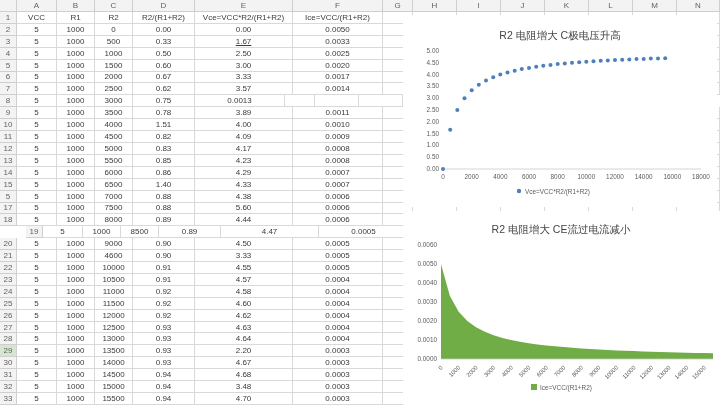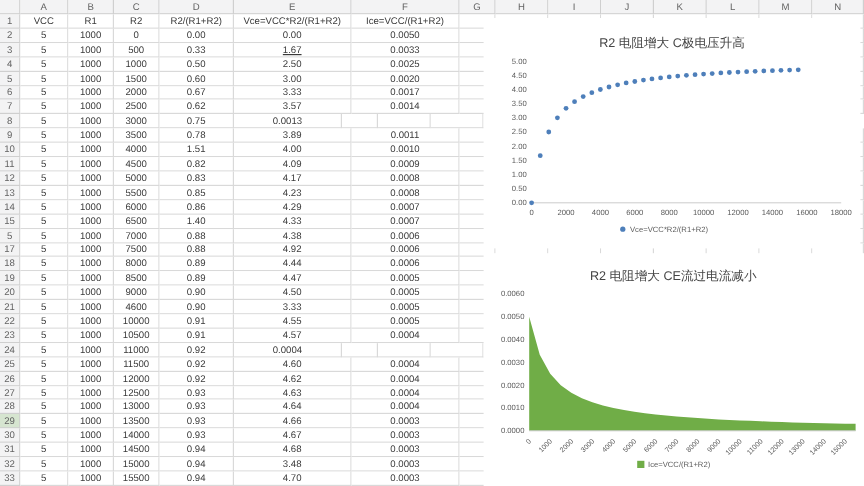--- a/index.html
+++ b/index.html
@@ -311,21 +311,21 @@
         <div class="c" style="width: 44px; height: 11.9091px;"></div>
         <div class="c" style="width: 44px; height: 11.9091px;"></div>
         <div class="c" style="width: 43px; height: 11.9091px;"></div>
       </div>
       <div class="row">
         <div class="c hd" style="width: 17px; height: 11.9091px;">17</div>
         <div class="c" style="width: 40px; height: 11.9091px;">5</div>
         <div class="c" style="width: 38px; height: 11.9091px;">1000</div>
         <div class="c" style="width: 38px; height: 11.9091px;">7500</div>
         <div class="c" style="width: 62px; height: 11.9091px;">0.88</div>
-        <div class="c" style="width: 98px; height: 11.9091px;">4.92</div>
+        <div class="c" style="width: 98px; height: 11.9091px;">5.60</div>
         <div class="c" style="width: 90px; height: 11.9091px;">0.0006</div>
         <div class="c" style="width: 30px; height: 11.9091px;"></div>
         <div class="c" style="width: 44px; height: 11.9091px;"></div>
         <div class="c" style="width: 44px; height: 11.9091px;"></div>
         <div class="c" style="width: 44px; height: 11.9091px;"></div>
         <div class="c" style="width: 44px; height: 11.9091px;"></div>
         <div class="c" style="width: 44px; height: 11.9091px;"></div>
         <div class="c" style="width: 44px; height: 11.9091px;"></div>
         <div class="c" style="width: 43px; height: 11.9091px;"></div>
       </div>
@@ -340,21 +340,21 @@
         <div class="c" style="width: 30px; height: 11.9091px;"></div>
         <div class="c" style="width: 44px; height: 11.9091px;"></div>
         <div class="c" style="width: 44px; height: 11.9091px;"></div>
         <div class="c" style="width: 44px; height: 11.9091px;"></div>
         <div class="c" style="width: 44px; height: 11.9091px;"></div>
         <div class="c" style="width: 44px; height: 11.9091px;"></div>
         <div class="c" style="width: 44px; height: 11.9091px;"></div>
         <div class="c" style="width: 43px; height: 11.9091px;"></div>
       </div>
       <div class="row">
-        <div class="c hd" style="width: 17px; height: 11.9091px;">19</div>
+        <div class="c hd" style="width: 17px; height: 11.9091px; margin-left: 26px;">19</div>
         <div class="c" style="width: 40px; height: 11.9091px;">5</div>
         <div class="c" style="width: 38px; height: 11.9091px;">1000</div>
         <div class="c" style="width: 38px; height: 11.9091px;">8500</div>
         <div class="c" style="width: 62px; height: 11.9091px;">0.89</div>
         <div class="c" style="width: 98px; height: 11.9091px; text-align: right;">4.47</div>
         <div class="c" style="width: 90px; height: 11.9091px;">0.0005</div>
         <div class="c" style="width: 30px; height: 11.9091px;"></div>
         <div class="c" style="width: 44px; height: 11.9091px;"></div>
         <div class="c" style="width: 44px; height: 11.9091px;"></div>
         <div class="c" style="width: 44px; height: 11.9091px;"></div>
@@ -430,20 +430,21 @@
         <div class="c" style="width: 44px; height: 11.9091px;"></div>
         <div class="c" style="width: 44px; height: 11.9091px;"></div>
         <div class="c" style="width: 43px; height: 11.9091px;"></div>
       </div>
       <div class="row">
         <div class="c hd" style="width: 17px; height: 11.9091px;">24</div>
         <div class="c" style="width: 40px; height: 11.9091px;">5</div>
         <div class="c" style="width: 38px; height: 11.9091px;">1000</div>
         <div class="c" style="width: 38px; height: 11.9091px;">11000</div>
         <div class="c" style="width: 62px; height: 11.9091px;">0.92</div>
+        <div class="c" style="width: 98px; height: 11.9091px;">4.58</div>
         <div class="c" style="width: 90px; height: 11.9091px;">0.0004</div>
         <div class="c" style="width: 30px; height: 11.9091px;"></div>
         <div class="c" style="width: 44px; height: 11.9091px;"></div>
         <div class="c" style="width: 44px; height: 11.9091px;"></div>
         <div class="c" style="width: 44px; height: 11.9091px;"></div>
         <div class="c" style="width: 44px; height: 11.9091px;"></div>
         <div class="c" style="width: 44px; height: 11.9091px;"></div>
         <div class="c" style="width: 44px; height: 11.9091px;"></div>
         <div class="c" style="width: 43px; height: 11.9091px;"></div>
       </div>
@@ -514,21 +515,21 @@
         <div class="c" style="width: 44px; height: 11.9091px;"></div>
         <div class="c" style="width: 44px; height: 11.9091px;"></div>
         <div class="c" style="width: 43px; height: 11.9091px;"></div>
       </div>
       <div class="row">
         <div class="c hd active" style="width: 17px; height: 11.9091px; text-align: center;">29</div>
         <div class="c" style="width: 40px; height: 11.9091px;">5</div>
         <div class="c" style="width: 38px; height: 11.9091px;">1000</div>
         <div class="c" style="width: 38px; height: 11.9091px;">13500</div>
         <div class="c" style="width: 62px; height: 11.9091px;">0.93</div>
-        <div class="c" style="width: 98px; height: 11.9091px;">4.66</div>
+        <div class="c" style="width: 98px; height: 11.9091px;">2.20</div>
         <div class="c" style="width: 90px; height: 11.9091px;">0.0003</div>
         <div class="c" style="width: 30px; height: 11.9091px;"></div>
         <div class="c" style="width: 44px; height: 11.9091px;"></div>
         <div class="c" style="width: 44px; height: 11.9091px;"></div>
         <div class="c" style="width: 44px; height: 11.9091px;"></div>
         <div class="c" style="width: 44px; height: 11.9091px;"></div>
         <div class="c" style="width: 44px; height: 11.9091px;"></div>
         <div class="c" style="width: 44px; height: 11.9091px;"></div>
         <div class="c" style="width: 43px; height: 11.9091px;"></div>
       </div>

